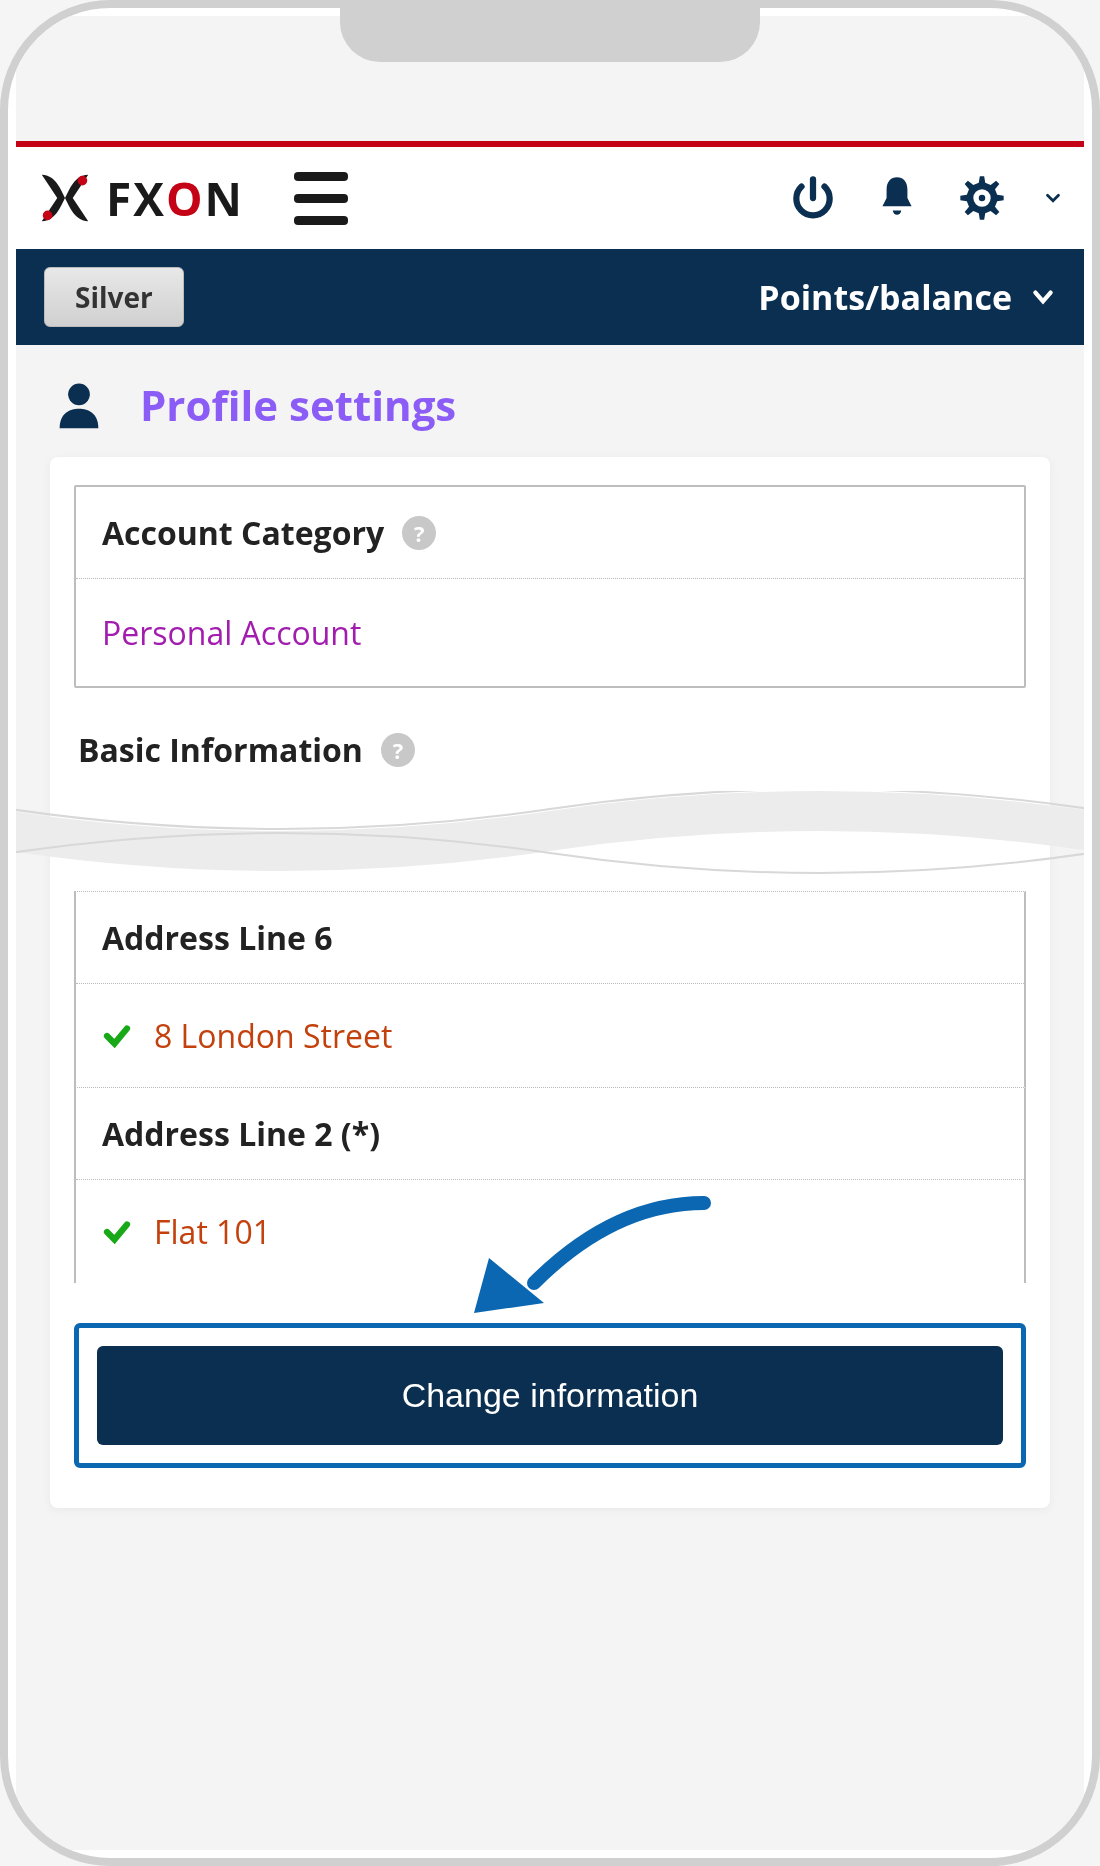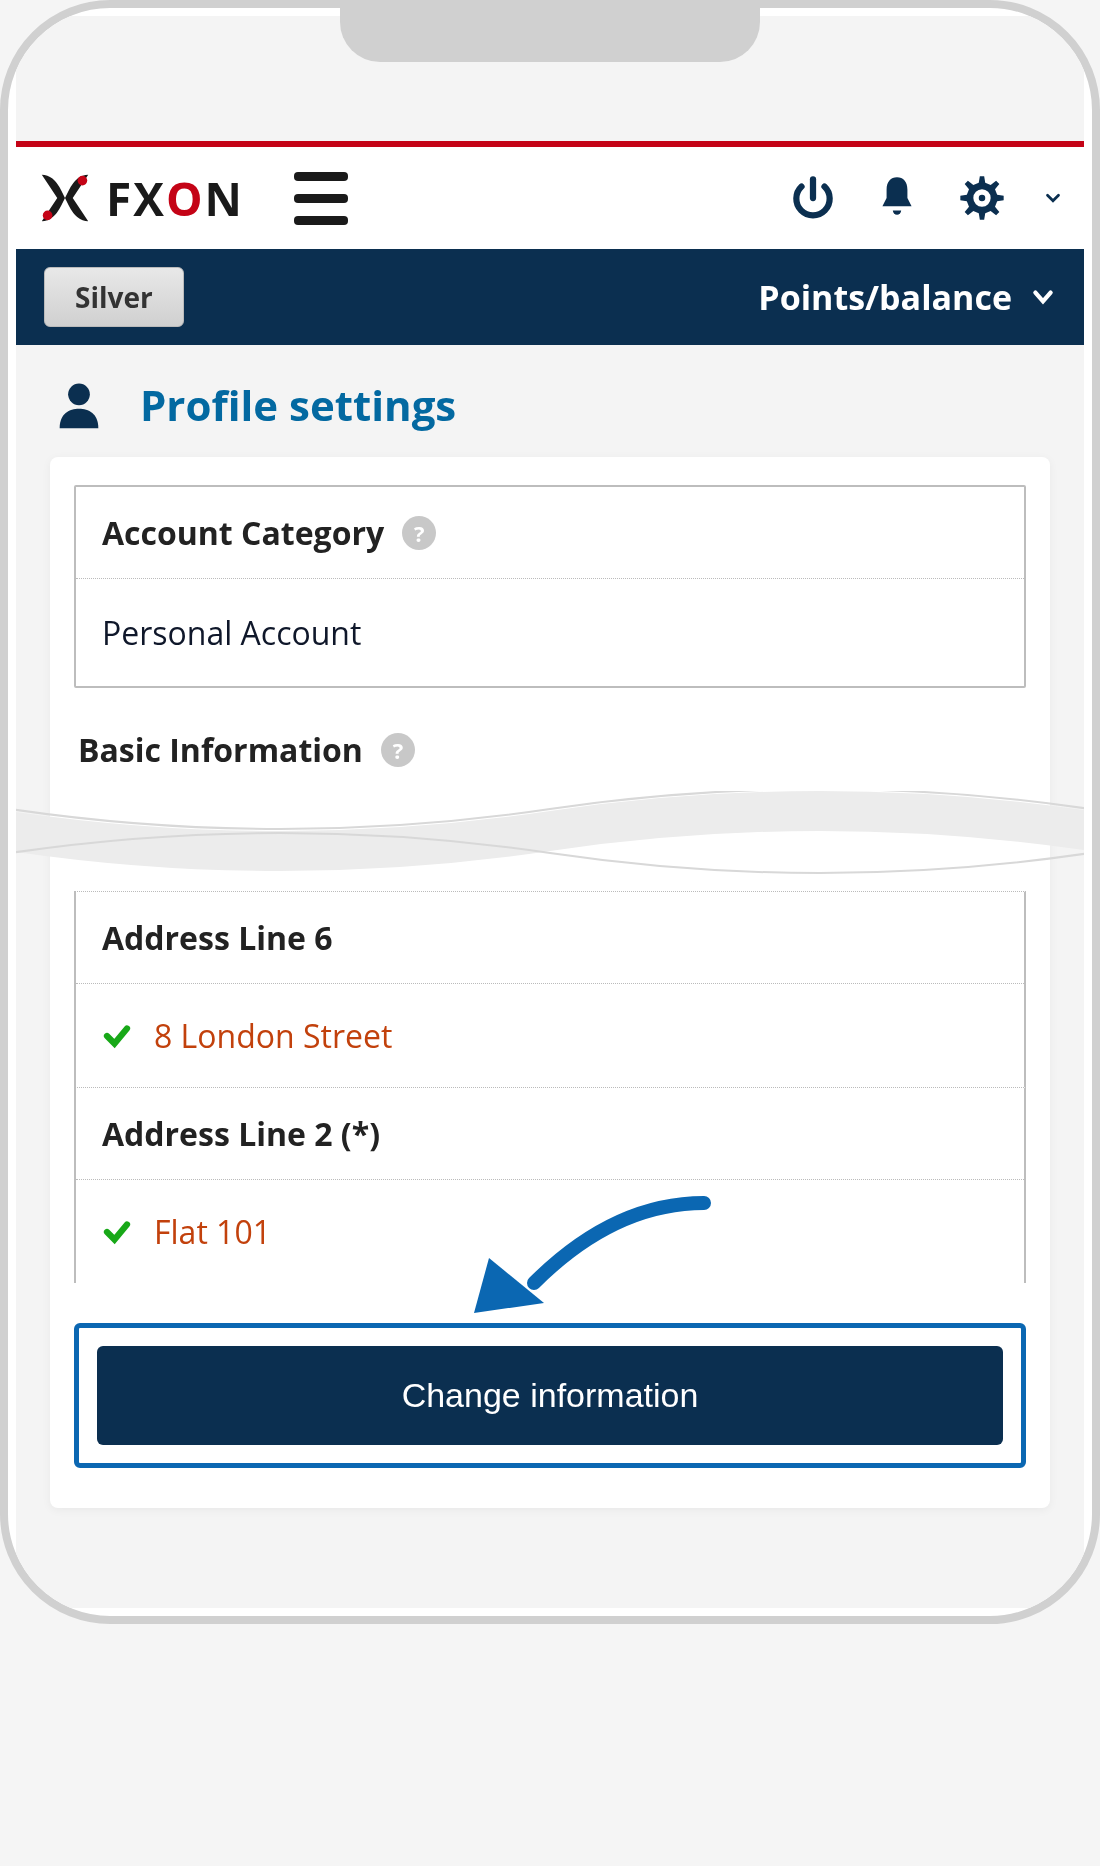--- a/index.html
+++ b/index.html
@@ -9,21 +9,21 @@
     width: 1100px;
     height: 1866px;
     position: relative;
     overflow: hidden;
   }
   .phone-frame {
     position: absolute;
     top: 0;
     left: 0;
     width: 1100px;
-    height: 1624px;
+    height: 1866px;
     border: 8px solid #d0d0d0;
     border-radius: 110px;
     background: #fff;
     overflow: hidden;
   }
   .notch {
     position: absolute;
     top: 0;
     left: 50%;
     transform: translateX(-50%);
@@ -126,21 +126,21 @@
   .page-title-row {
     display: flex;
     align-items: center;
     gap: 32px;
     padding: 30px 34px 24px 34px;
     background: #f4f4f4;
   }
   .page-title-row h1 {
     font-size: 42px;
     font-weight: 700;
-    color: #0369a1;
+    color: #8b5cf6;
   }
   .card {
     background: #fff;
     margin: 0 34px;
     border-radius: 8px;
     padding: 28px 24px 40px 24px;
     box-shadow: 0 2px 10px rgba(0,0,0,0.05);
   }
   .section-box {
     border: 2px solid #bdbdbd;
@@ -164,21 +164,21 @@
     color: #fff;
     font-weight: 700;
     display: flex;
     align-items: center;
     justify-content: center;
     font-size: 22px;
   }
   .section-value {
     padding: 32px 26px;
     font-size: 32px;
-    color: #0f172a;
+    color: #a21caf;
   }
   .basic-info-header {
     display: flex;
     align-items: center;
     gap: 18px;
     padding: 40px 4px 20px 4px;
     font-size: 32px;
     font-weight: 700;
     color: #222;
   }

